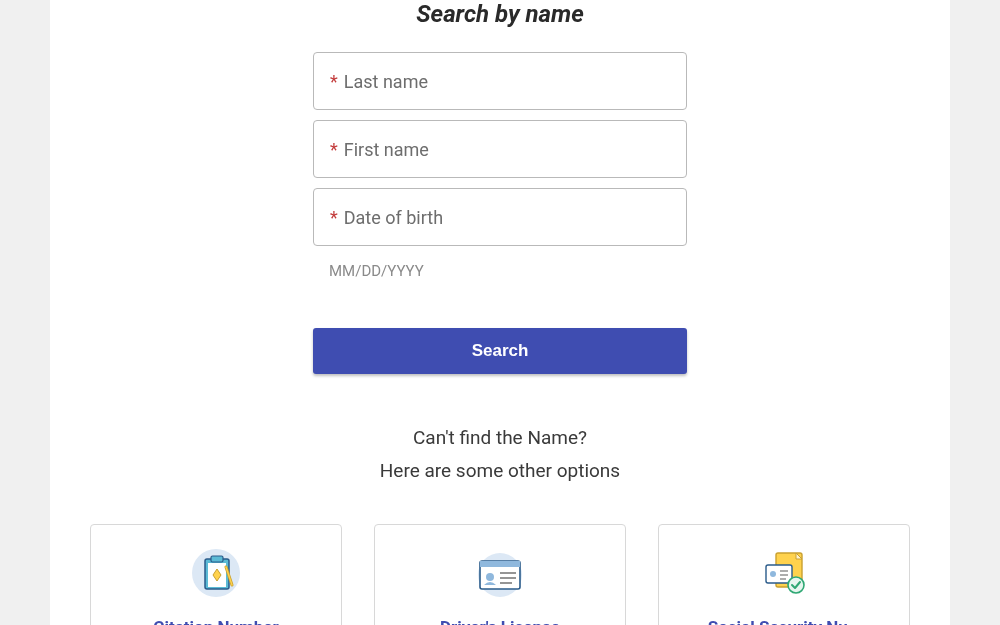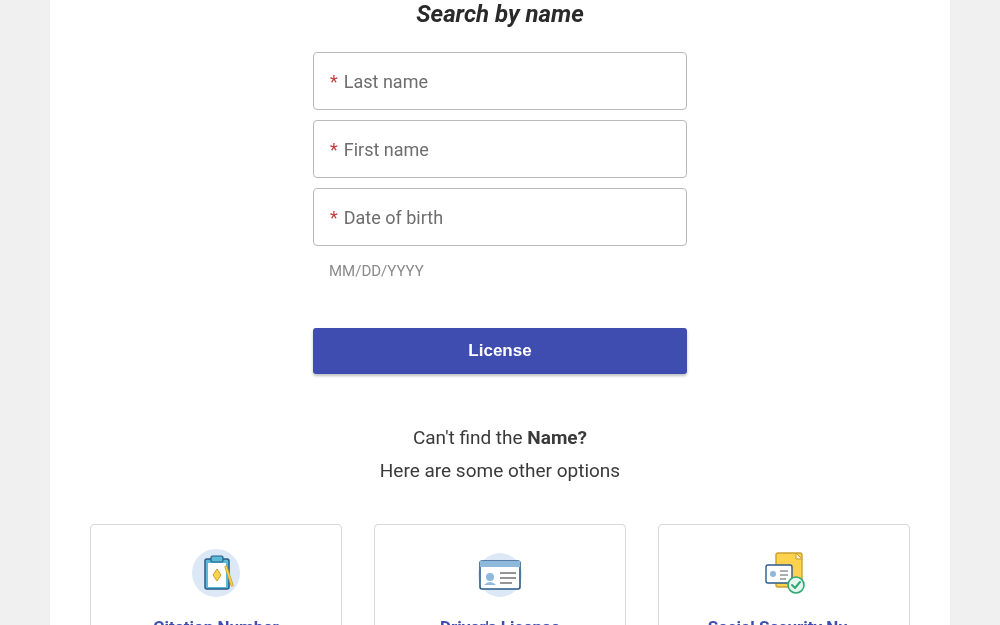--- a/index.html
+++ b/index.html
@@ -72,21 +72,21 @@
       cursor: pointer;
       box-shadow: 0 2px 3px rgba(0,0,0,0.25);
       margin-top: 20px;
     }
     .cantfind {
       text-align: center;
       margin-top: 52px;
       font-size: 19px;
       color: #3a3a3a;
     }
-    .cantfind .bold { font-weight: 700; }
+    .cantfind .bold { font-weight: 400; }
     .subtext {
       text-align: center;
       font-size: 19px;
       color: #3a3a3a;
       margin-top: 10px;
     }
     .options-row {
       display: flex;
       justify-content: center;
       gap: 32px;
@@ -148,21 +148,21 @@
 
     <div class="field">
       <div class="input">
         <span class="asterisk">*</span>
         <span>Date of birth</span>
       </div>
     </div>
 
     <div class="hint">MM/DD/YYYY</div>
 
-    <button class="search-btn">License</button>
+    <button class="search-btn">Search</button>
 
   </div>
 
   <div class="cantfind">
     <span>Can't find the </span><span class="bold">Name?</span>
   </div>
   <div class="subtext">Here are some other options</div>
 
   <div class="options-row">
 

